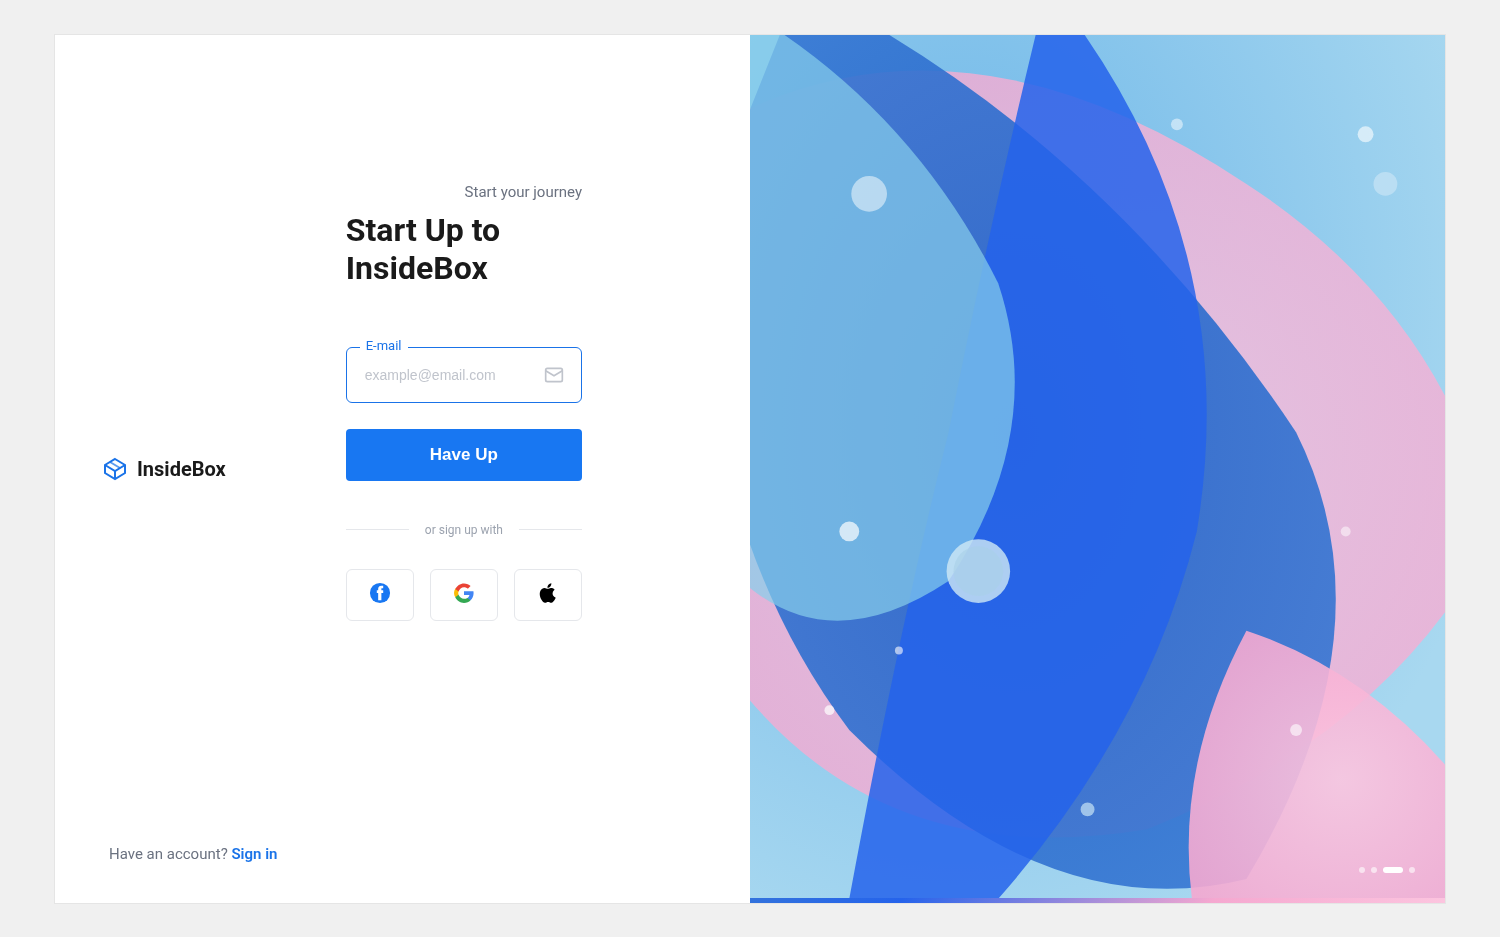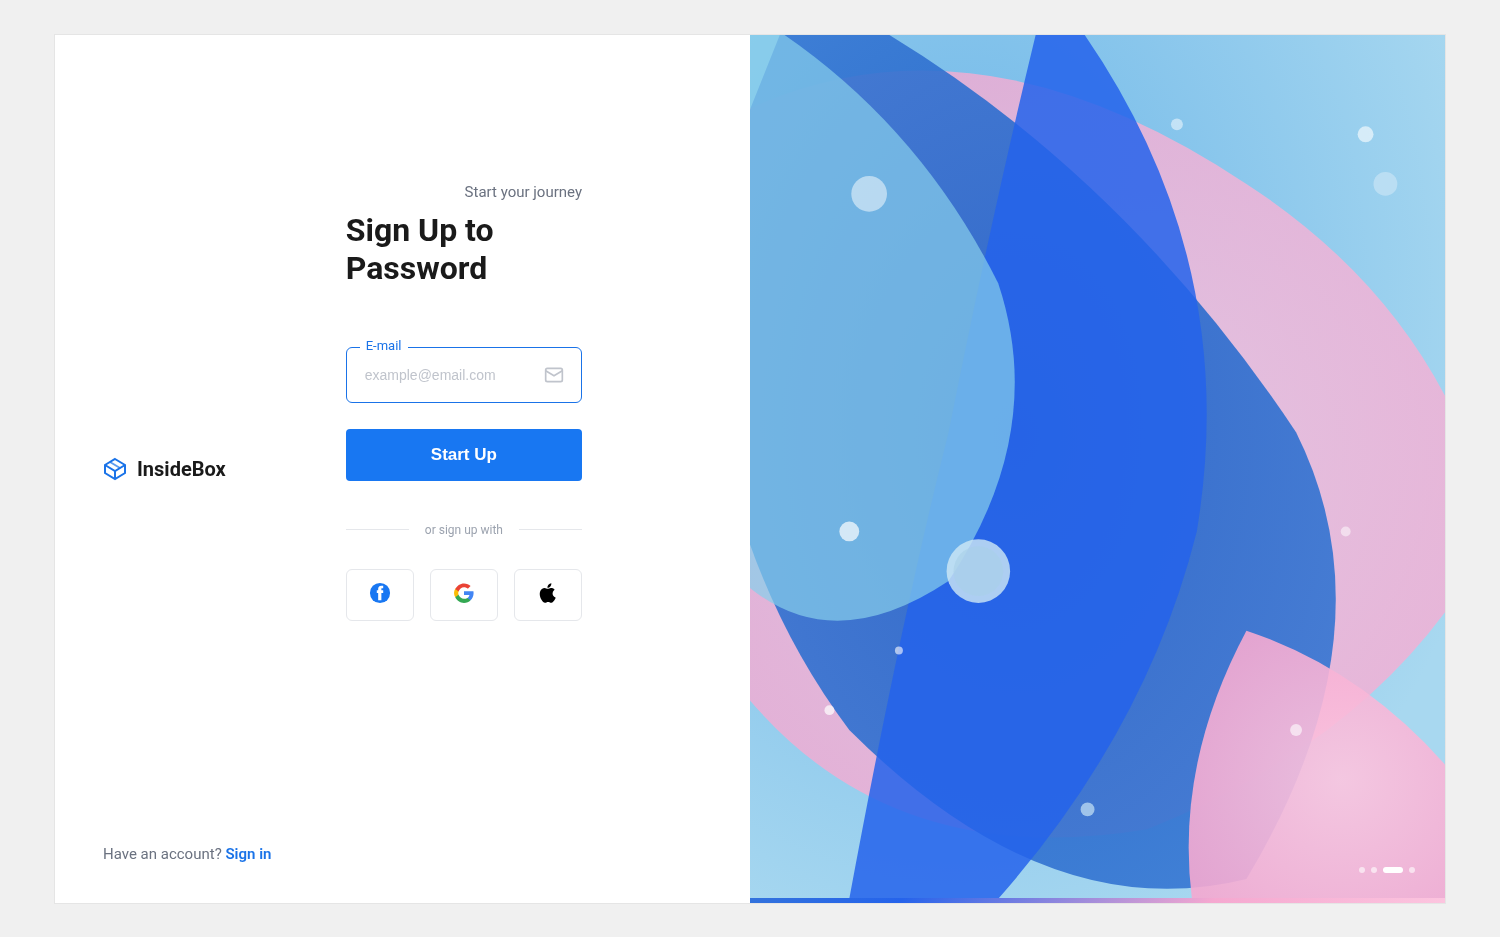--- a/index.html
+++ b/index.html
@@ -163,21 +163,21 @@
       background: #fff;
       display: flex;
       align-items: center;
       justify-content: center;
       cursor: pointer;
     }
     
     .footer-text {
       position: absolute;
       bottom: 40px;
-      left: 48px;
+      left: 54px;
       font-size: 15px;
       color: #6b7280;
     }
     
     .footer-link {
       color: #1a73e8;
       font-weight: 600;
       cursor: pointer;
     }
     
@@ -233,35 +233,35 @@
           <path d="M2 8 L12 14 L22 8"></path>
           <path d="M12 14 L12 22"></path>
           <path d="M7 5 L17 11" opacity="0.7"></path>
         </svg>
       </span>
       <span class="logo-text">InsideBox</span>
     </div>
 
     <div class="form-area">
       <div class="subtitle">Start your journey</div>
-      <div class="title">Sign Up to Password</div>
+      <div class="title">Start Up to InsideBox</div>
       
       <div class="input-group">
         <label class="input-label focused">E-mail</label>
         <input type="email" class="input-field focused" placeholder="example@email.com" style="">
         <span class="input-icon">
           <svg viewBox="0 0 24 24" fill="none" stroke="currentColor" stroke-width="2">
             <rect x="2" y="4" width="20" height="16" rx="2"></rect>
             <path d="M2 7 L12 13 L22 7"></path>
           </svg>
         </span>
       </div>
       
       
-      <button class="signup-button">Start Up</button>
+      <button class="signup-button">Have Up</button>
       
       <div class="divider">
         <div class="divider-line"></div>
         <div class="divider-text">or sign up with</div>
         <div class="divider-line"></div>
       </div>
       
       <div class="social-buttons">
         <button class="social-button">
           <span>

